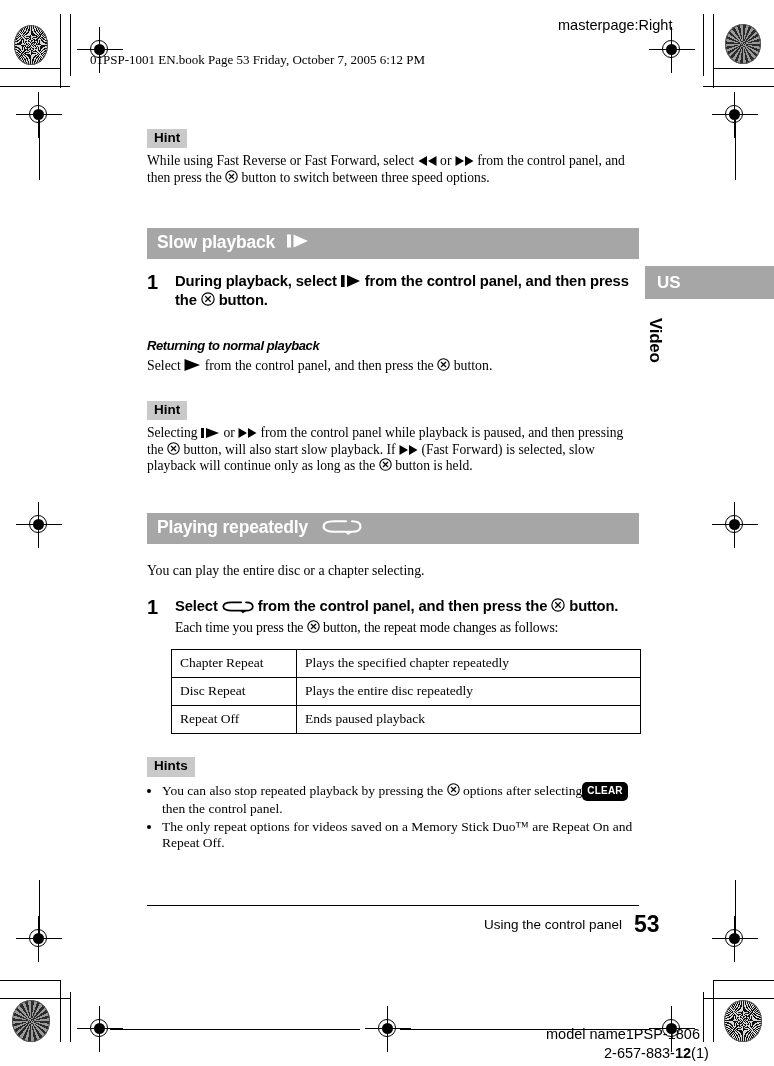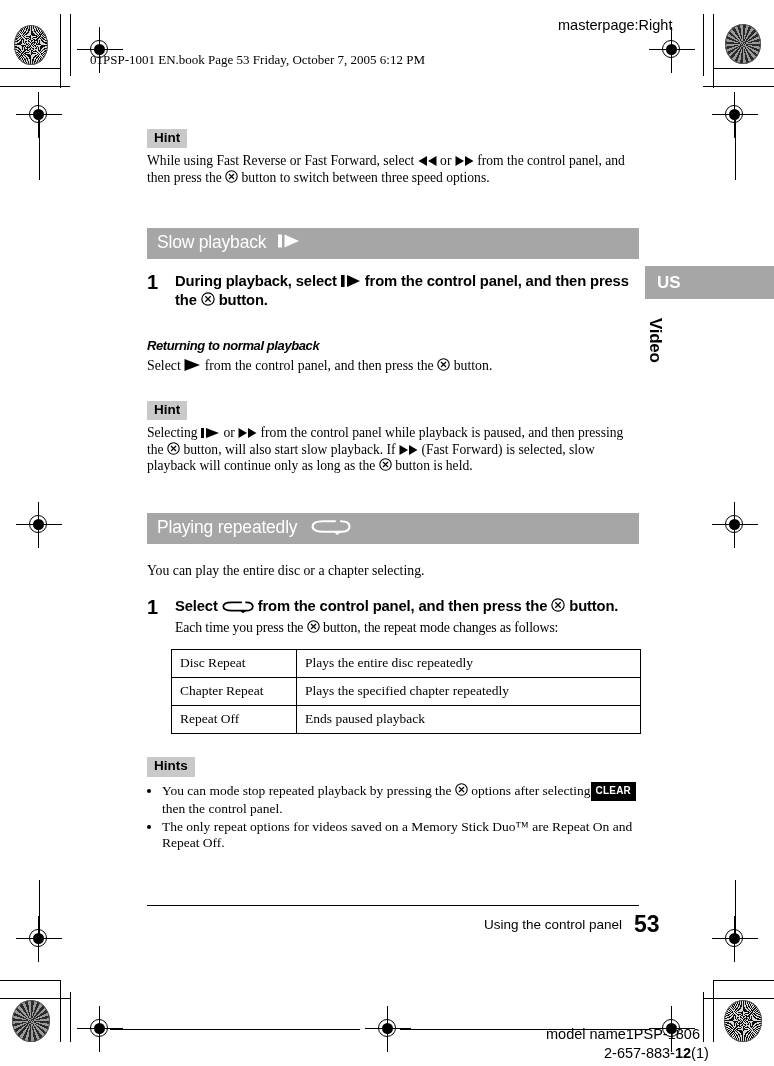--- a/index.html
+++ b/index.html
@@ -71,21 +71,21 @@
   }
   .hint-body {
     font-family:"Liberation Serif", serif;
     font-size:13.6px; line-height:16.5px;
     margin-top:5px;
   }
 
   .secbar {
     background:#a6a6a6; color:#ffffff;
     font-family:"Liberation Sans", sans-serif;
-    font-weight:normal; font-size:17.5px;
+    font-weight:bold; font-size:17.5px;
     padding:4px 10px 6px 10px;
     letter-spacing:-0.2px;
   }
 
   .step { display:flex; margin-top:13px; }
   .step-num {
     font-family:"Liberation Sans", sans-serif;
     font-weight:bold; font-size:20px;
     width:28px; flex:0 0 28px; line-height:1.05;
   }
@@ -124,21 +124,21 @@
   
   ul.hintlist {
     margin:5px 0 0 0; padding-left:15px;
     font-size:13.5px; line-height:16.5px;
   }
   ul.hintlist li { margin-bottom:1px; }
 
   .clearpill {
     display:inline-block;
     background:#000; color:#fff;
-    border-radius:0;
+    border-radius:5px;
     font-family:"Liberation Sans", sans-serif;
     font-weight:bold; font-size:10px;
     letter-spacing:0.2px;
     padding:1px 5px 2px 5px;
     vertical-align:1px;
   }
 
   
   .us-tab {
     position:absolute; left:645px; top:266px; width:129px; height:33px;
@@ -470,40 +470,40 @@
                 </svg>
             </span>
             <span>button, the repeat mode changes as follows:</span>
           </div>
         </div>
       </div>
 
       <table class="repeat-table">
         <tbody>
           <tr>
+            <td class="k">Chapter Repeat</td>
+            <td>Plays the specified chapter repeatedly</td>
+          </tr>
+          <tr>
             <td class="k">Disc Repeat</td>
             <td>Plays the entire disc repeatedly</td>
-          </tr>
-          <tr>
-            <td class="k">Chapter Repeat</td>
-            <td>Plays the specified chapter repeatedly</td>
           </tr>
           <tr>
             <td class="k">Repeat Off</td>
             <td>Ends paused playback</td>
           </tr>
         </tbody>
       </table>
     </div>
 
     <div style="margin-top:22px;">
       <div class="tagbadge">Hints</div>
       <ul class="hintlist">
         <li>
-          <span>You can mode stop repeated playback by pressing the</span>
+          <span>You can also stop repeated playback by pressing the</span>
           <span class="ic">
             <svg width="13" height="13" viewBox="0 0 13 13">
                 <circle cx="6.5" cy="6.5" r="5.7" fill="none" stroke="#000" stroke-width="1.1"></circle>
                 <path d="M4 4 L9 9 M9 4 L4 9" stroke="#000" stroke-width="1.2" fill="none"></path>
               </svg>
           </span>
           <span>options after selecting</span><span class="clearpill">CLEAR</span>
           <span>then the control panel.</span>
         </li>
         <li>The only repeat options for videos saved on a Memory Stick Duo™ are Repeat On and Repeat Off.</li>

